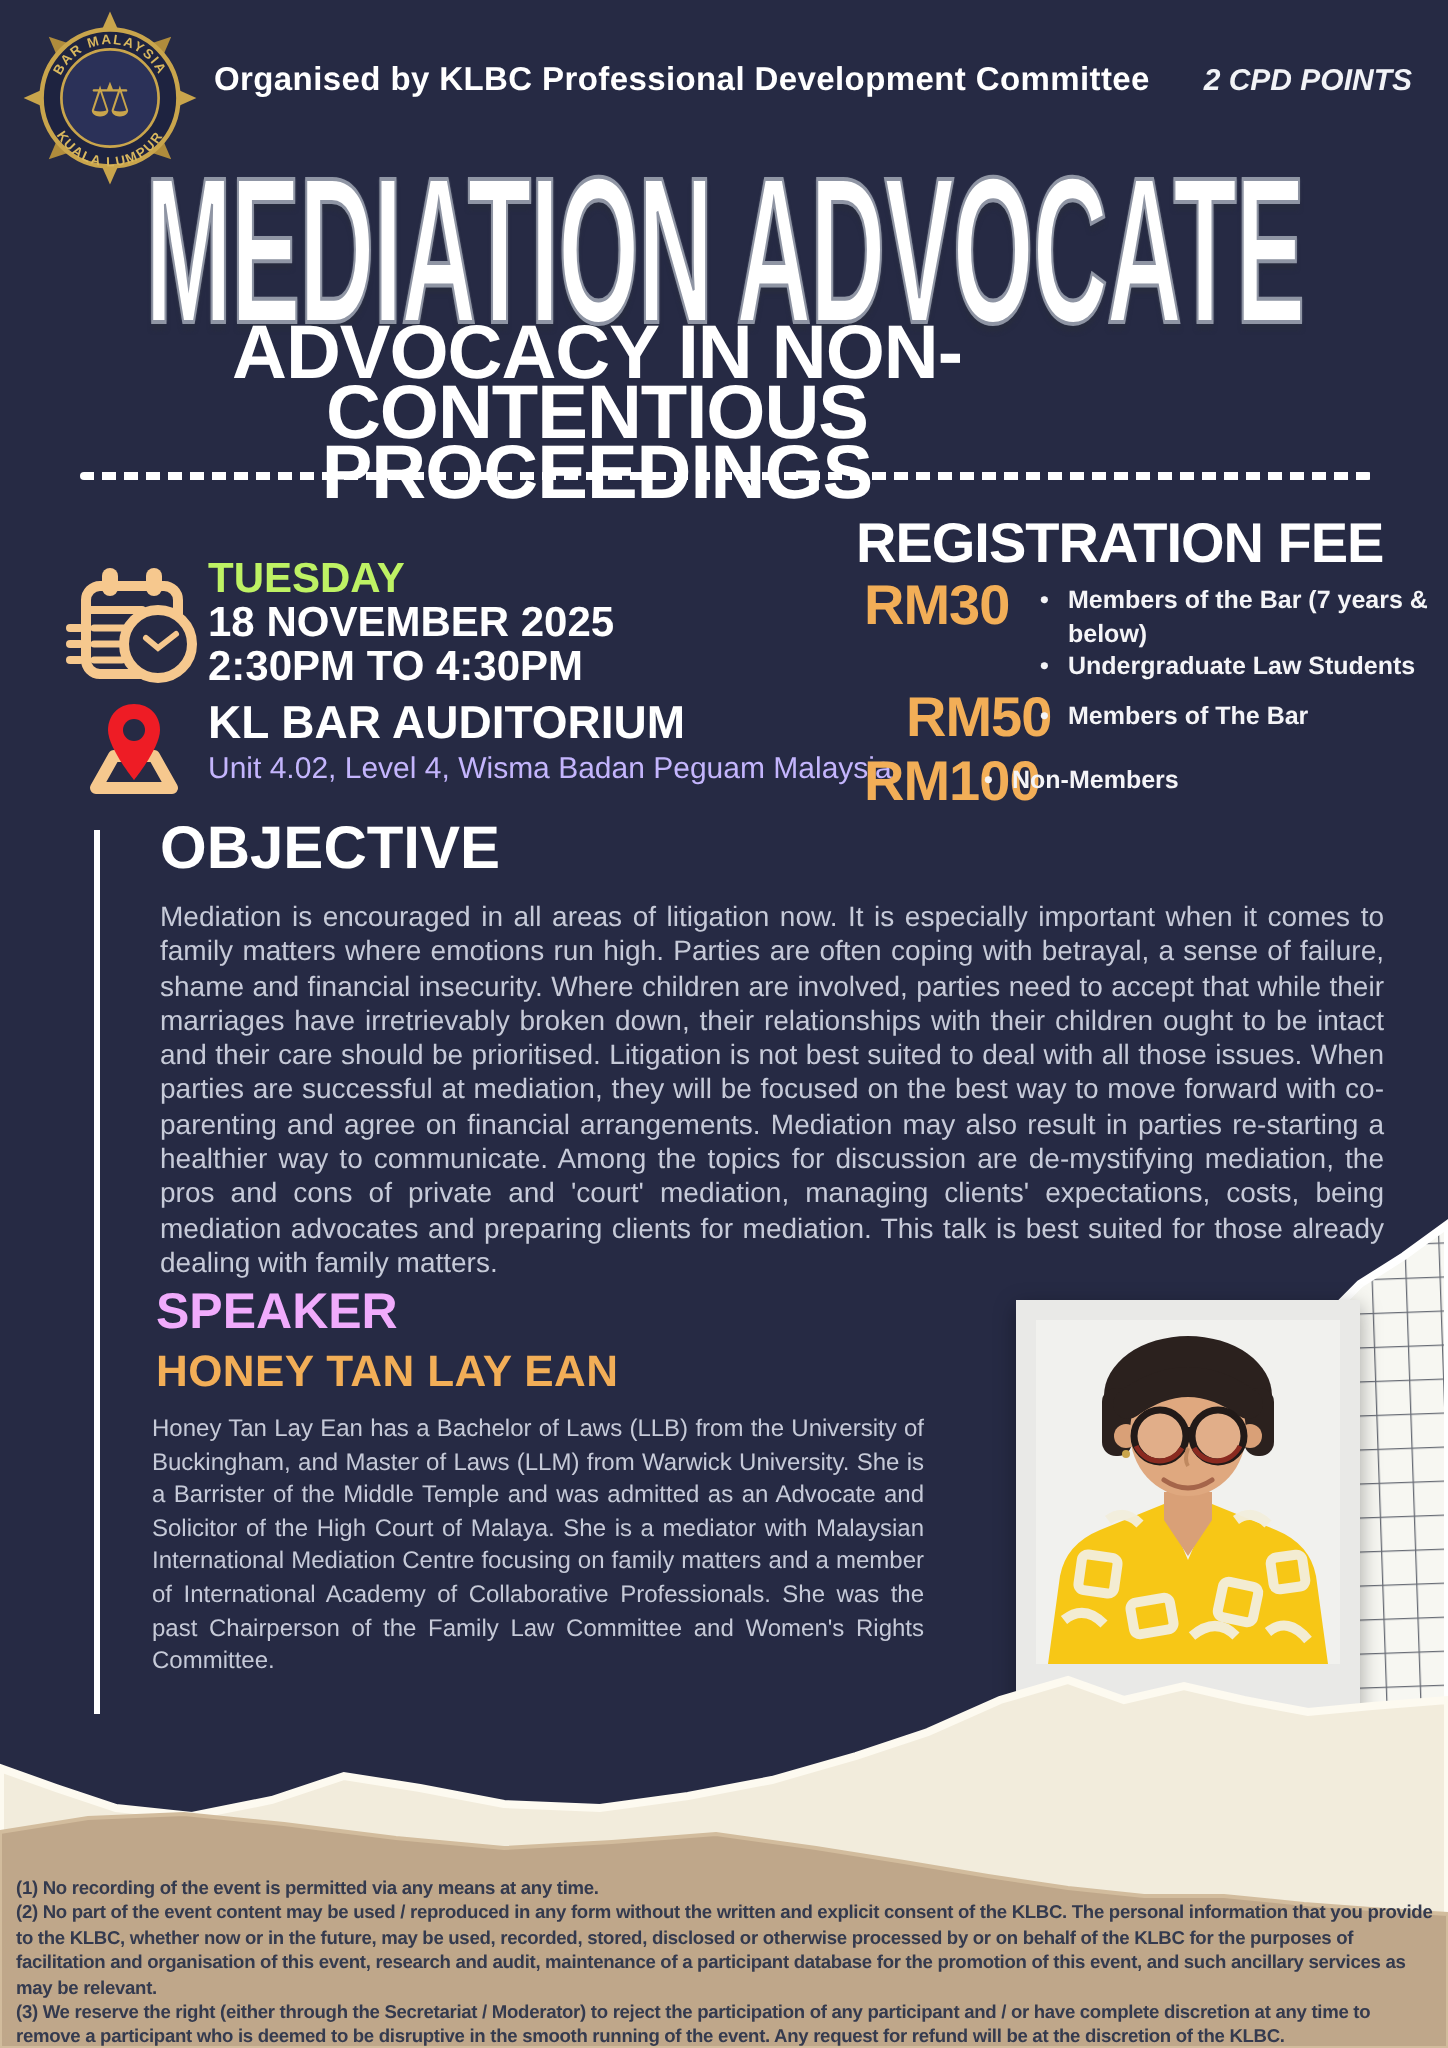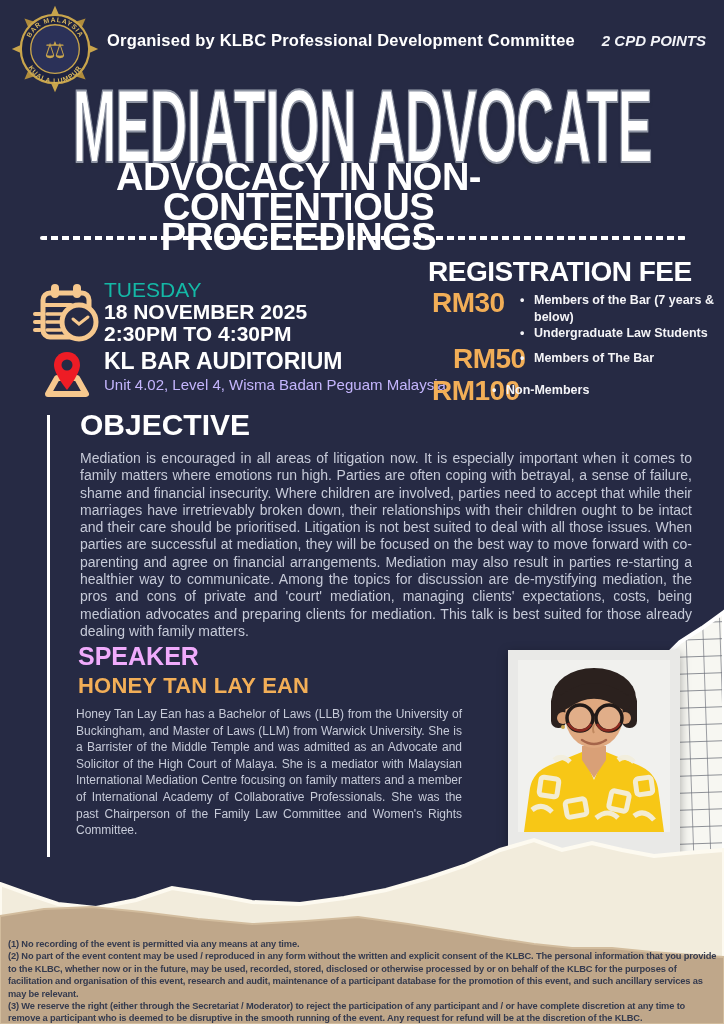--- a/index.html
+++ b/index.html
@@ -20,21 +20,21 @@
       transform:scaleX(.5); transform-origin:50% 50%; letter-spacing:-1px; }
   .subtitle { position:absolute; left:0; top:162px; width:597px; text-align:center; font-size:38px; line-height:30px;
       font-weight:800; color:#ffffff; letter-spacing:-.5px; z-index:4; }
 
   .divider { position:absolute; left:40px; top:236px; width:646px; height:4px; z-index:4;
       background:repeating-linear-gradient(90deg,#ffffff 0 7px, transparent 7px 11px); border-radius:2px; }
 
   
   .icon-cal { position:absolute; left:33px; top:281px; width:66px; height:66px; z-index:4; }
   .icon-map { position:absolute; left:38px; top:350px; width:58px; height:60px; z-index:4; }
-  .ev-day  { position:absolute; left:104px; top:278px; font-size:21px; font-weight:400; color:#14b8a6; z-index:4; }
+  .ev-day  { position:absolute; left:104px; top:278px; font-size:21px; font-weight:700; color:#bef264; z-index:4; }
   .ev-date { position:absolute; left:104px; top:300px; font-size:21px; font-weight:800; color:#fff; z-index:4; }
   .ev-time { position:absolute; left:104px; top:322px; font-size:21px; font-weight:800; color:#fff; z-index:4; }
   .ev-venue{ position:absolute; left:104px; top:348px; font-size:23px; font-weight:800; color:#fff; z-index:4; }
   .ev-a1   { position:absolute; left:104px; top:376px; font-size:15px; color:#c4b5fd; z-index:4; }
   .ev-a2   { position:absolute; left:104px; top:396px; font-size:15px; color:#c9cdda; z-index:4; }
 
   
   .reg-head { position:absolute; left:428px; top:256px; font-size:28px; font-weight:800; color:#fff; letter-spacing:-.5px; z-index:4; }
   .price { position:absolute; font-size:28px; font-weight:800; color:#f2ae57; letter-spacing:-.5px; z-index:4; }
   .p30 { left:432px; top:287px; } .p50 { left:432px; top:343px;margin-left:21px; } .p100{ left:432px; top:375px; }

